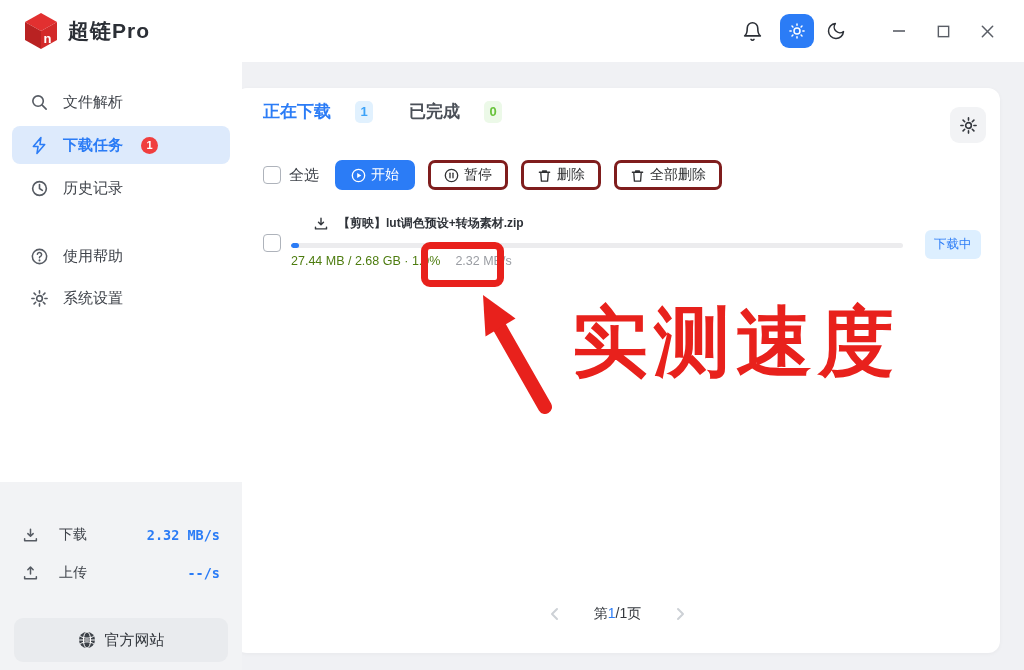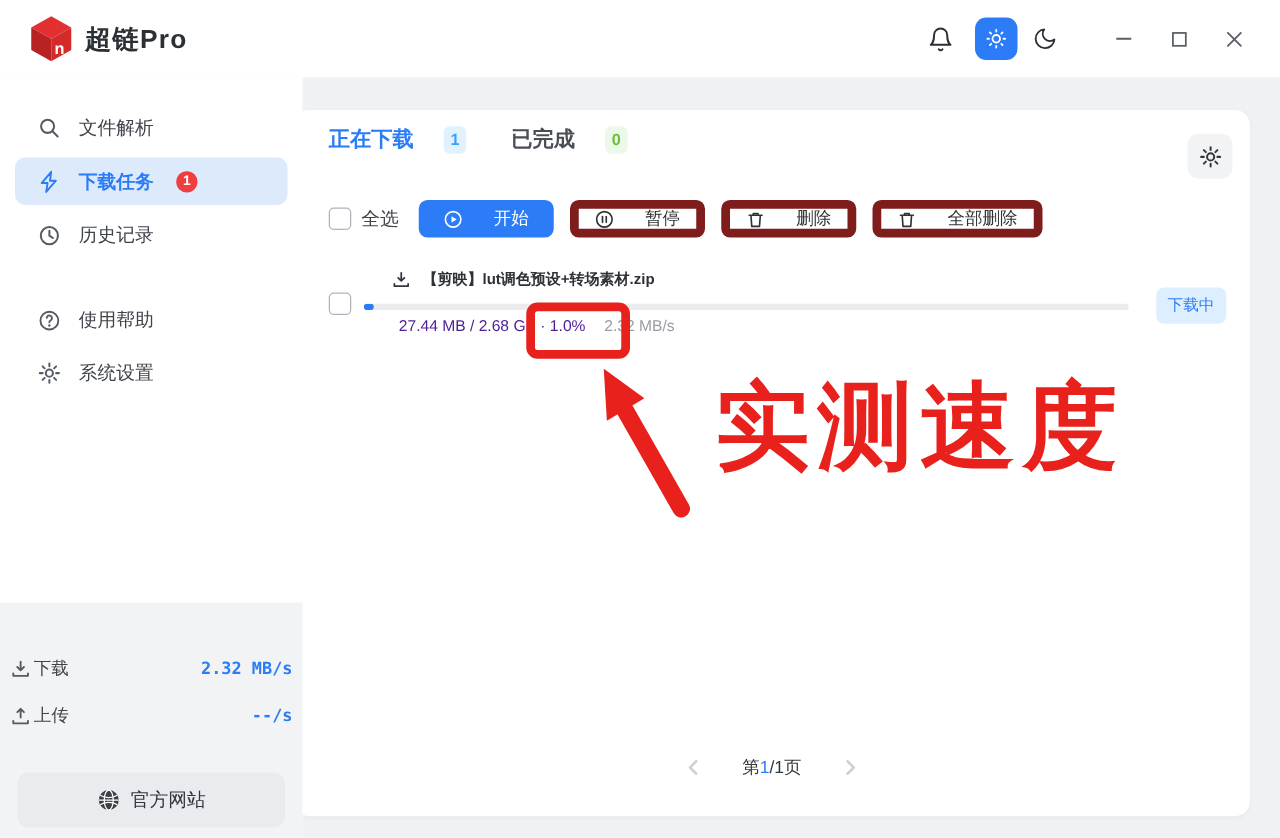--- a/index.html
+++ b/index.html
@@ -27,21 +27,21 @@
   .sidebar { position:absolute; left:0; top:62px; width:242px; bottom:0; background:#fff; z-index:4; }
   .nav { padding-top:22px; }
   .nav-item { height:36px; display:flex; align-items:center; gap:14px; padding-left:18px; margin:0 12px 6px; border-radius:8px; font-size:15px; color:#3f434a; cursor:pointer; }
   .nav-item .nav-icon { width:19px; height:19px; color:#565b63; }
   .nav-item.active { height:38px; background:#ddeafc; color:#2b7cf6; font-weight:bold; }
   .nav-item.active .nav-icon { color:#2b7cf6; }
   .nav-badge { margin-left:4px; min-width:17px; height:17px; border-radius:9px; background:#f03e3e; color:#fff; font-size:11px; font-weight:bold; display:flex; align-items:center; justify-content:center; padding:0 4px; }
   .nav-spacer { height:26px; }
 
   .sidebar-bottom { position:absolute; left:0; top:420px; right:0; bottom:0; background:#f2f3f5; padding-top:44px; }
-  .stat-row { display:flex; align-items:center; gap:2px; padding:0 8px; margin-bottom:20px; font-size:14px; color:#3f434a; }
+  .stat-row { display:flex; align-items:center; gap:20px; padding:0 22px; margin-bottom:20px; font-size:14px; color:#3f434a; }
   .stat-icon { width:17px; height:17px; color:#565b63; }
   .stat-value { margin-left:auto; font-family:"DejaVu Sans Mono","Liberation Mono",monospace; font-size:13.5px; font-weight:bold; color:#2b7cf6; }
   .website-btn { position:absolute; left:14px; right:14px; bottom:8px; height:44px; border:none; border-radius:9px; background:#e9ebee; display:flex; align-items:center; justify-content:center; gap:9px; font-size:15px; color:#33373d; cursor:pointer; font-family:inherit; }
 
   
   .main { position:absolute; left:210px; top:62px; right:0; bottom:0; background:#f0f1f4; }
   .card { position:absolute; left:25px; top:26px; width:765px; height:565px; background:#fff; border-radius:12px; box-shadow:0 1px 4px rgba(0,0,0,0.04); }
 
   .tabs { position:absolute; left:28px; top:12px; display:flex; align-items:center; gap:36px; }
   .tab { display:flex; align-items:center; gap:24px; cursor:pointer; }
@@ -49,32 +49,32 @@
   .tab.active .tab-label { color:#2b7cf6; }
   .tab-count { min-width:18px; height:22px; border-radius:5px; font-size:13px; font-weight:bold; display:flex; align-items:center; justify-content:center; padding:0 4px; }
   .count-blue { background:#e1f1fe; color:#3ca2f8; }
   .count-green { background:#ecf9e8; color:#67c23a; }
 
   .settings-btn { position:absolute; right:14px; top:19px; width:36px; height:36px; border:none; border-radius:9px; background:#f2f3f5; color:#33373d; }
 
   .toolbar { position:absolute; left:28px; top:72px; height:30px; display:flex; align-items:center; }
   .checkbox { width:18px; height:18px; border:1.5px solid #aeb3bb; border-radius:4px; background:#fff; cursor:pointer; flex:none; }
   .toolbar-label { font-size:15px; color:#3f434a; margin:0 16px 0 8px; }
-  .tb-btn { height:30px; display:flex; align-items:center; gap:25px; padding:0 13px; border-radius:7px; font-size:14px; cursor:pointer; font-family:inherit; margin-right:13px; background:#fff; border:7px solid #7f1d1d; color:#303133; }
+  .tb-btn { height:30px; display:flex; align-items:center; gap:5px; padding:0 13px; border-radius:7px; font-size:14px; cursor:pointer; font-family:inherit; margin-right:13px; background:#fff; border:3px solid #7f1d1d; color:#303133; }
   .tb-btn.primary { background:#2b7cf6; border-color:#2b7cf6; color:#fff; }
 
   
   .task-checkbox { position:absolute; left:28px; top:146px; }
   .task-title-row { position:absolute; left:78px; top:127px; display:flex; align-items:center; gap:9px; }
   .task-title-row .file-dl-icon { width:16px; height:16px; color:#33373d; }
   .task-filename { font-size:12px; font-weight:bold; color:#2e3238; }
   .progress-track { position:absolute; left:56px; top:155px; width:612px; height:5px; border-radius:3px; background:#ececee; overflow:hidden; }
   .progress-fill { height:100%; background:#2b7cf6; border-radius:3px; }
   .task-meta { position:absolute; left:56px; top:166px; display:flex; align-items:center; gap:15px; }
-  .task-size { font-size:12.5px; color:#4c1d95;margin-left:28px; }
+  .task-size { font-size:12.5px; color:#4d7c0f; }
   .task-speed { font-size:12.5px; color:#9a9da3; }
   .task-status { position:absolute; left:690px; top:142px; background:#ddefff; color:#2b7cf6; font-size:12.5px; border-radius:6px; padding:6px 9px; }
 
   .pagination { position:absolute; left:0; right:0; bottom:30px; display:flex; align-items:center; justify-content:center; gap:30px;text-align:center; }
   .page-arrow { width:18px; height:18px; color:#cdd1d6; cursor:pointer; }
   .page-text { font-size:14px; color:#33373d; }
   .page-current { color:#2b7cf6; }
 
   
   .overlay { position:absolute; left:0; top:0; width:1024px; height:670px; pointer-events:none; z-index:20; }

